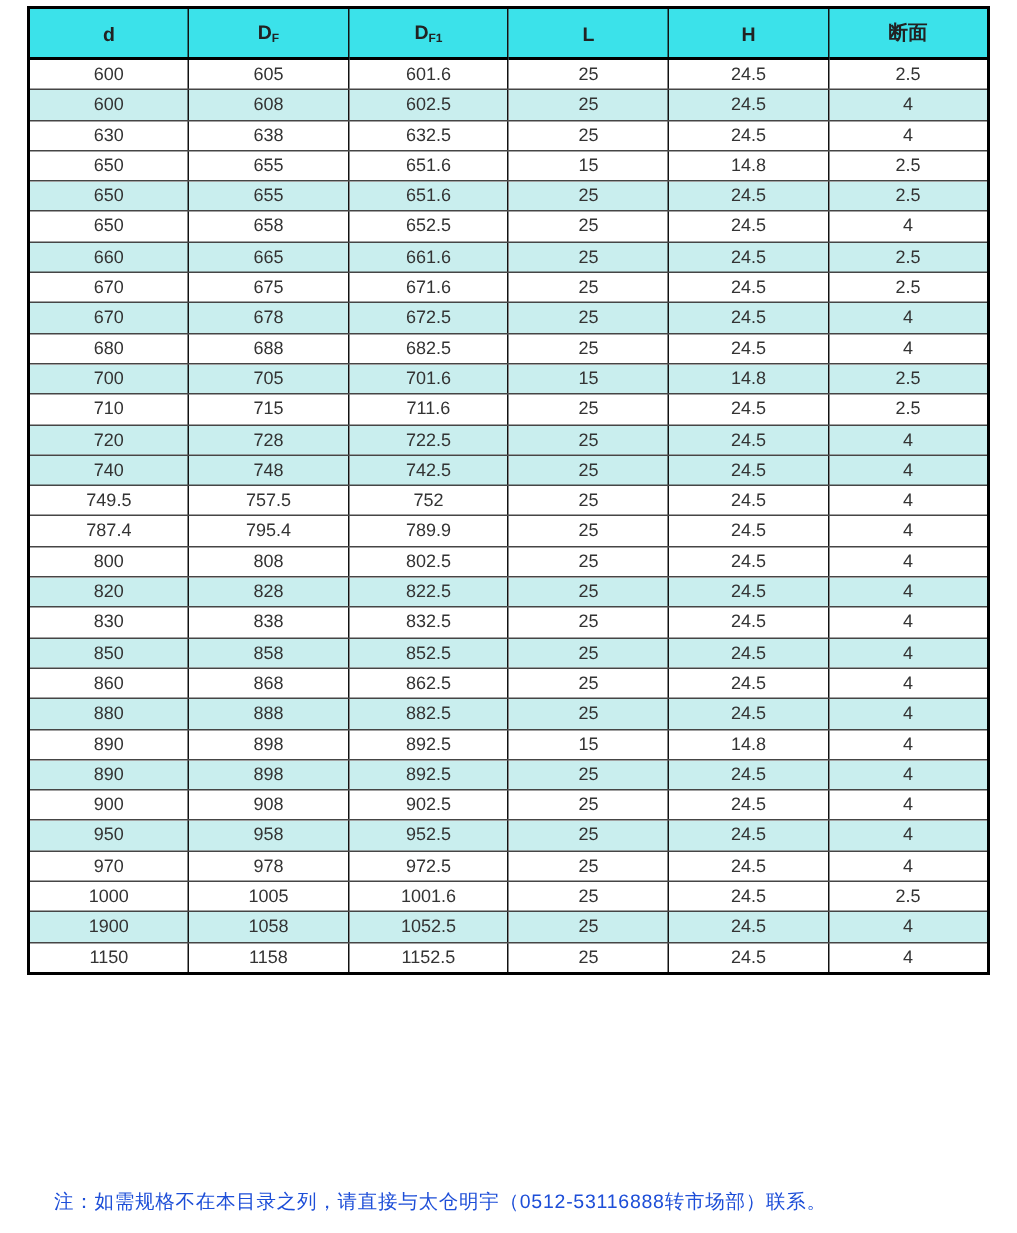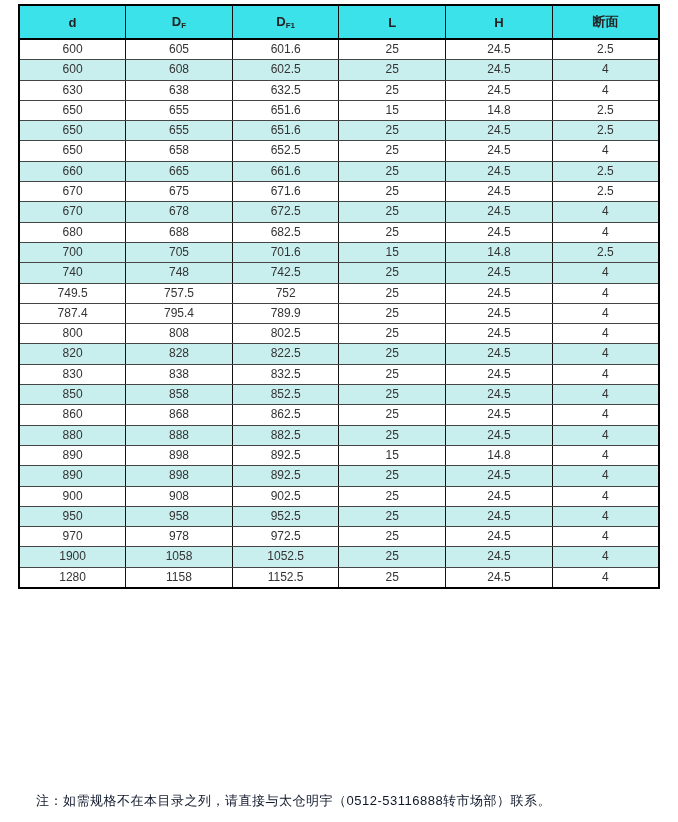--- a/index.html
+++ b/index.html
@@ -68,21 +68,21 @@
     overflow: hidden;
   }
   table.spec-table tr.alt td {
     background: var(--row-alt-bg);
   }
   .footnote {
     position: absolute;
     left: 36px;
     top: 792px;
     font-size: 13px;
-    color: #0f172a;
+    color: #1d4ed8;
     letter-spacing: 0.5px;
     white-space: nowrap;
   }
 </style>
 </head>
 <body>
 
 <div class="page">
   <table class="spec-table">
     <thead>
@@ -177,20 +177,36 @@
           <td>4</td>
         </tr>
         <tr class="alt">
           <td>700</td>
           <td>705</td>
           <td>701.6</td>
           <td>15</td>
           <td>14.8</td>
           <td>2.5</td>
         </tr>
+        <tr>
+          <td>710</td>
+          <td>715</td>
+          <td>711.6</td>
+          <td>25</td>
+          <td>24.5</td>
+          <td>2.5</td>
+        </tr>
+        <tr class="alt">
+          <td>720</td>
+          <td>728</td>
+          <td>722.5</td>
+          <td>25</td>
+          <td>24.5</td>
+          <td>4</td>
+        </tr>
         <tr class="alt">
           <td>740</td>
           <td>748</td>
           <td>742.5</td>
           <td>25</td>
           <td>24.5</td>
           <td>4</td>
         </tr>
         <tr>
           <td>749.5</td>
@@ -289,30 +305,38 @@
           <td>4</td>
         </tr>
         <tr>
           <td>970</td>
           <td>978</td>
           <td>972.5</td>
           <td>25</td>
           <td>24.5</td>
           <td>4</td>
         </tr>
+        <tr>
+          <td>1000</td>
+          <td>1005</td>
+          <td>1001.6</td>
+          <td>25</td>
+          <td>24.5</td>
+          <td>2.5</td>
+        </tr>
         <tr class="alt">
           <td>1900</td>
           <td>1058</td>
           <td>1052.5</td>
           <td>25</td>
           <td>24.5</td>
           <td>4</td>
         </tr>
         <tr>
-          <td>1280</td>
+          <td>1150</td>
           <td>1158</td>
           <td>1152.5</td>
           <td>25</td>
           <td>24.5</td>
           <td>4</td>
         </tr>
       </tbody>
   </table>
   <div class="footnote">注：如需规格不在本目录之列，请直接与太仓明宇（0512-53116888转市场部）联系。</div>
 </div>

